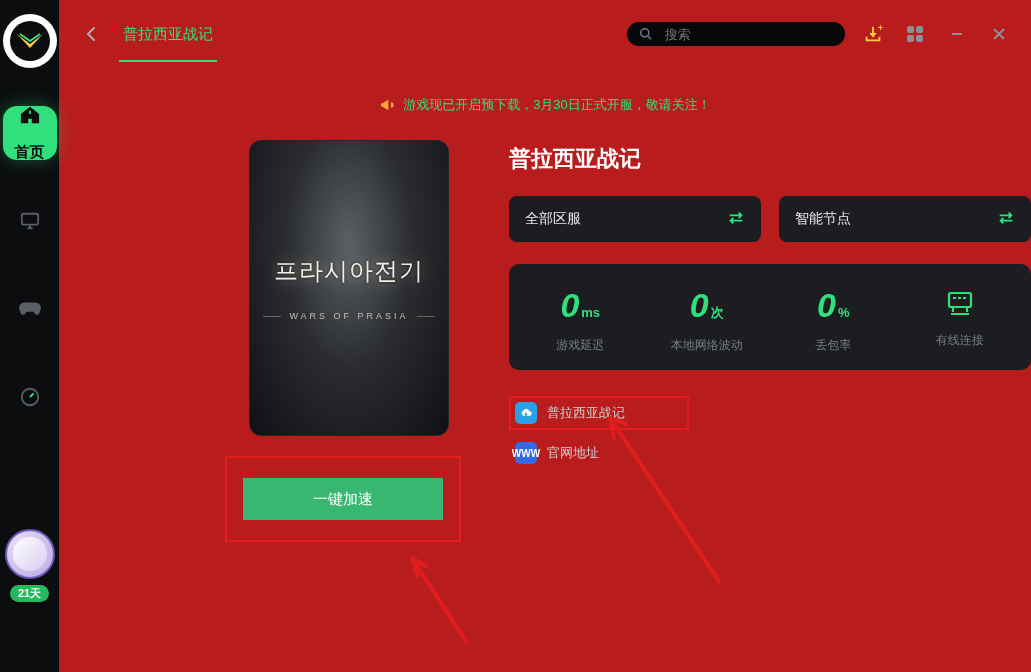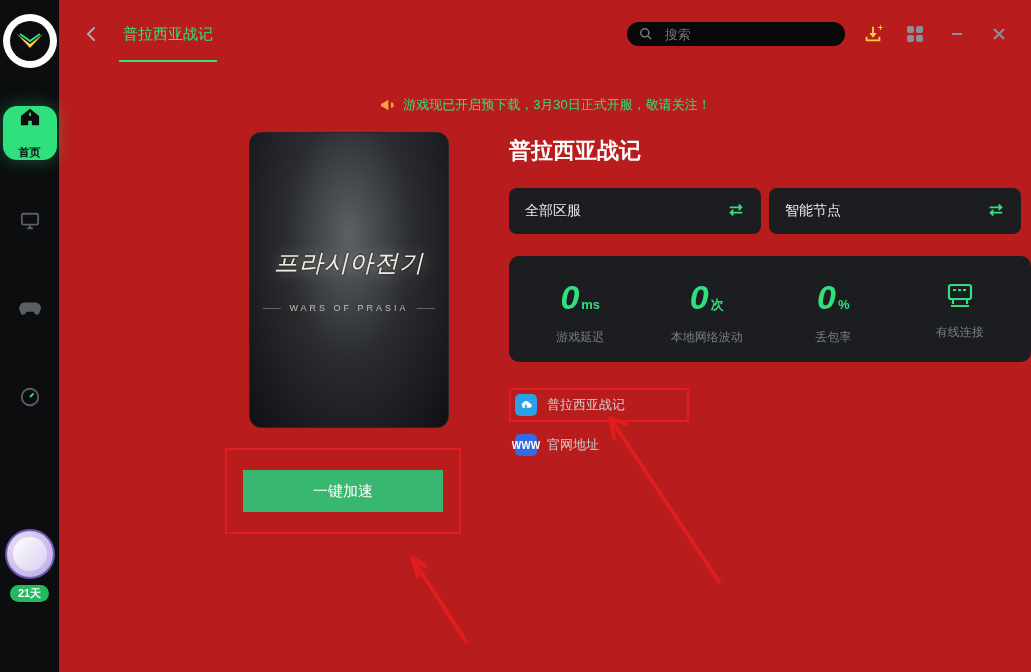--- a/index.html
+++ b/index.html
@@ -42,21 +42,21 @@
   display: flex; flex-direction: column;
   align-items: center; justify-content: center;
   margin-bottom: 34px;
   color: #5a5e66;
 }
 .nav-item.active {
   background: #30e07d;
   box-shadow: 0 0 18px rgba(48,224,125,.35);
   color: #0c0d0f;
 }
-.nav-label { font-size: 11px; margin-top: 18px; font-weight:600;}
+.nav-label { font-size: 15px; margin-top: 18px; font-weight:600;}
 .nav-icon svg{display:block}
 .avatar-wrap{
   position:absolute; bottom:70px;
   display:flex;flex-direction:column;align-items:center;gap:6px;justify-content:flex-end;
 }
 .avatar{
   width:50px;height:50px;border-radius:50%;
   background: radial-gradient(circle at 30% 30%, #e9dff6, #b9a6e6);
   border:2px solid #6a58b4;
   position:relative;overflow:hidden;
@@ -97,39 +97,38 @@
 .tb-icon{
   width:28px;height:28px;display:flex;align-items:center;justify-content:center;
   color:#8b8f97;cursor:pointer;border-radius:6px;
 }
 .tb-icon.download-glow{
   color:#ffcf3f;border-radius:8px;
 }
 
 .banner{
   display:flex;align-items:center;justify-content:center;gap:8px;
-  color:#30e07d;font-size:13px;margin-top:28px;margin-bottom:18px;
+  color:#30e07d;font-size:13px;margin-top:28px;margin-bottom:26px;
 }
 
 .content{
   display:flex;gap:60px;padding:0 0 0 190px;
 }
 .cover-col{position:relative}
 .cover{
   width:200px;height:296px;border-radius:12px;
   background:radial-gradient(ellipse at center 35%, #5c6166 0%, #2a2c30 45%, #0f1013 100%);
   border:1px solid #24262b;
   display:flex;flex-direction:column;align-items:center;justify-content:center;
   color:#f2eee6;
 }
 .cover-title{
   font-family: Georgia, 'Times New Roman', serif;
   font-size:24px;letter-spacing:1px;
   text-shadow:0 0 14px rgba(255,240,210,.55),0 0 3px #000;
-  font-style:italic;
 }
 .cover-sub{
   font-size:9px;letter-spacing:3px;margin-top:24px;color:#c7beb1;
   position:relative;
 }
 .cover-sub::before,.cover-sub::after{
   content:"";position:absolute;top:50%;width:18px;height:1px;background:#6a665e;
 }
 .cover-sub::before{left:-26px}.cover-sub::after{right:-26px}
 
@@ -140,21 +139,21 @@
 }
 .boost-btn{
   width:200px;height:42px;border-radius:0;
   background:#38b770;color:#fff;border:none;
   font-size:15px;font-weight:500;cursor:pointer;
   display:flex;align-items:center;justify-content:center;
 }
 
 .info-col{flex:1;min-width:0}
 .game-title{font-size:22px;font-weight:700;margin-top:4px;margin-bottom:22px}
-.selectors{display:flex;gap:8px;margin-bottom:22px}
+.selectors{display:flex;gap:18px;margin-bottom:22px}
 .sel{
   flex: 0 0 252px;height:46px;background:#1b1d21;border-radius:8px;
   display:flex;align-items:center;justify-content:space-between;
   padding:0 16px;color:#e8e9ea;font-size:14px;cursor:pointer;
 }
 .sel .swap{color:#30e07d}
 .stats{
   width:522px;background:#1b1d21;border-radius:10px;
   display:flex;padding:22px 8px 16px;
 }

